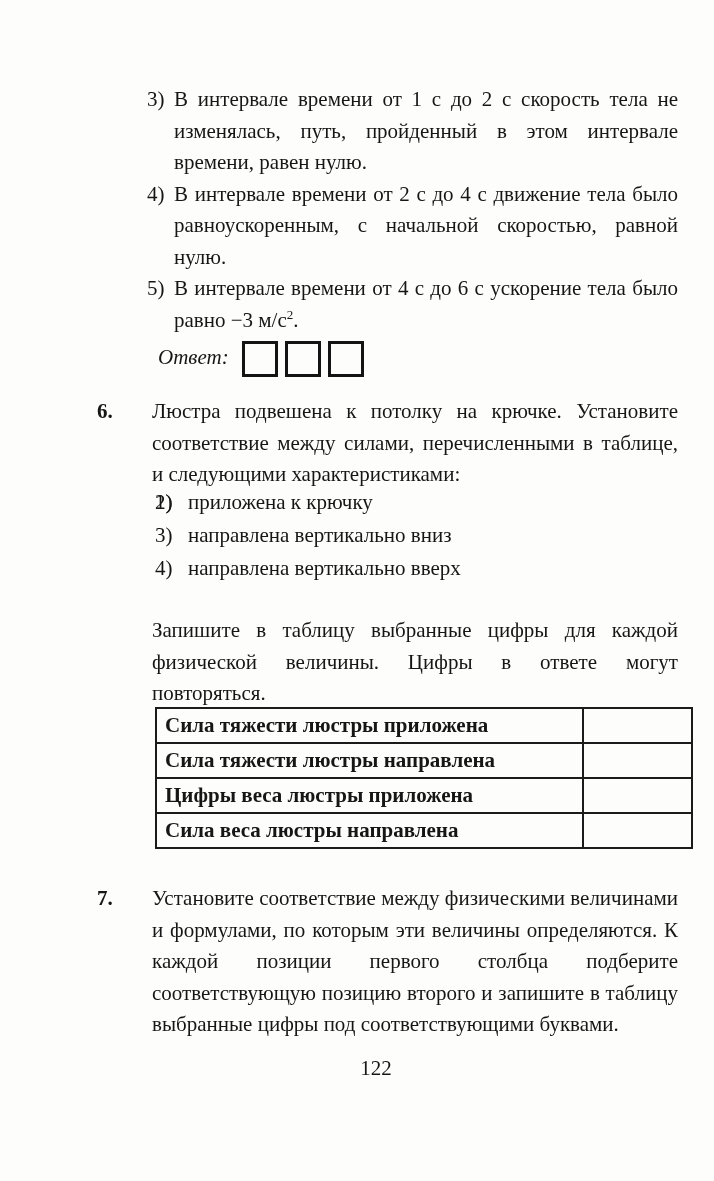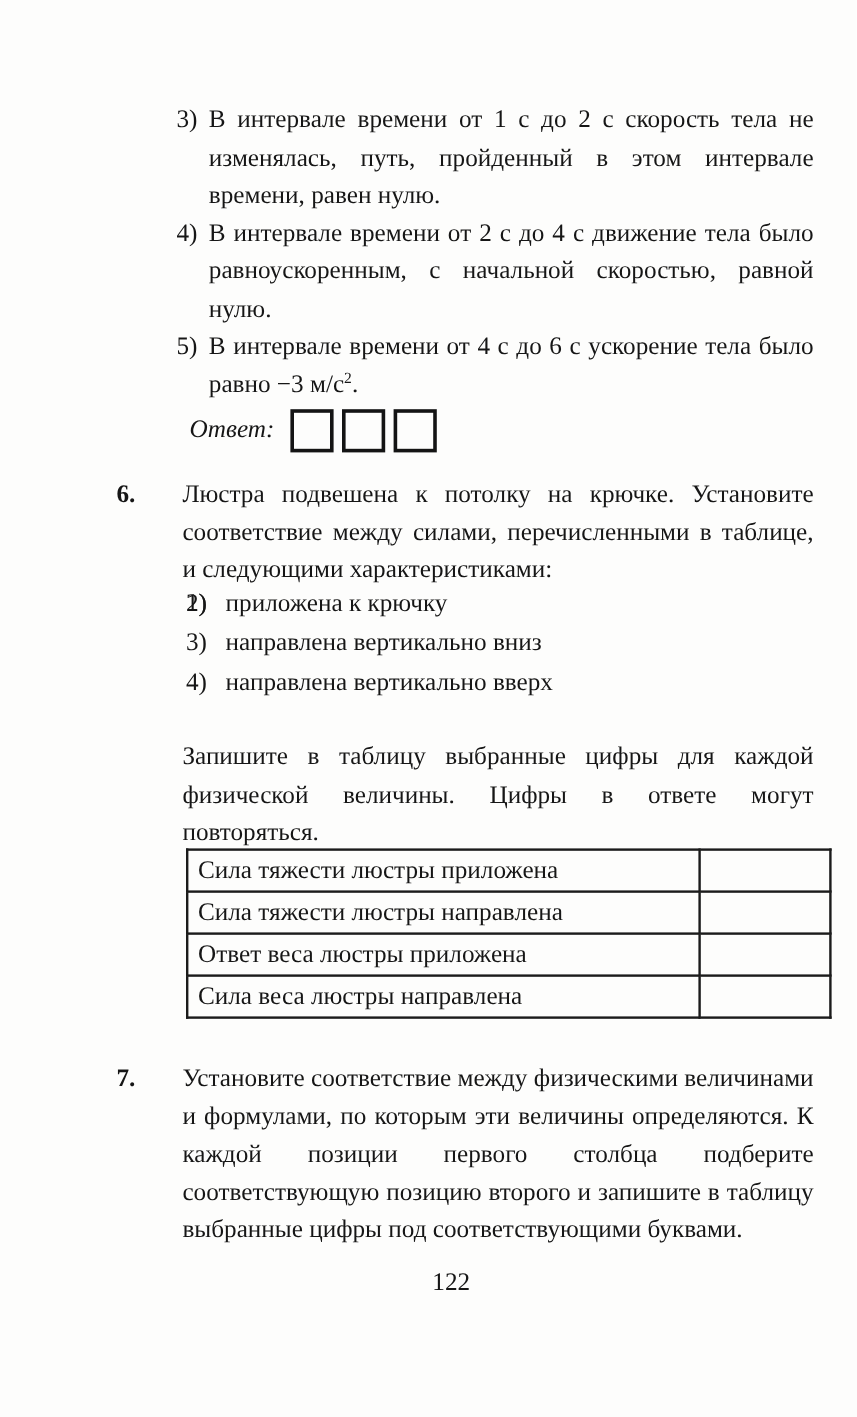--- a/index.html
+++ b/index.html
@@ -35,20 +35,21 @@
   .instruction{position:absolute;top:615px;left:152px;width:526px;text-align:justify;}
   
   .qtable{position:absolute;top:707px;left:155px;border-collapse:collapse;table-layout:fixed;}
   .qtable td{
     border:2px solid #1b1b1b;
     height:33px;
     padding:0 4px 0 8px;
     vertical-align:middle;
     overflow:hidden;
     white-space:nowrap;
+    font-weight:bold;
   }
   .qtable .label-col{width:413px;}
   .qtable .value-col{width:95px;}
   
   .q7-text{position:absolute;top:883px;left:152px;width:526px;text-align:justify;}
   
   .page-number{position:absolute;top:1053px;left:376px;transform:translateX(-50%);}
 </style>
 </head>
 <body>
@@ -106,21 +107,21 @@
     <tbody>
       <tr>
         <td class="label-col">Сила тяжести люстры приложена</td>
         <td class="value-col"></td>
       </tr>
       <tr>
         <td class="label-col">Сила тяжести люстры направлена</td>
         <td class="value-col"></td>
       </tr>
       <tr>
-        <td class="label-col">Ответ веса люстры приложена</td>
+        <td class="label-col">Цифры веса люстры приложена</td>
         <td class="value-col"></td>
       </tr>
       <tr>
         <td class="label-col">Сила веса люстры направлена</td>
         <td class="value-col"></td>
       </tr>
     </tbody>
   </table>
 
   <div class="qnum q7">7.</div>

